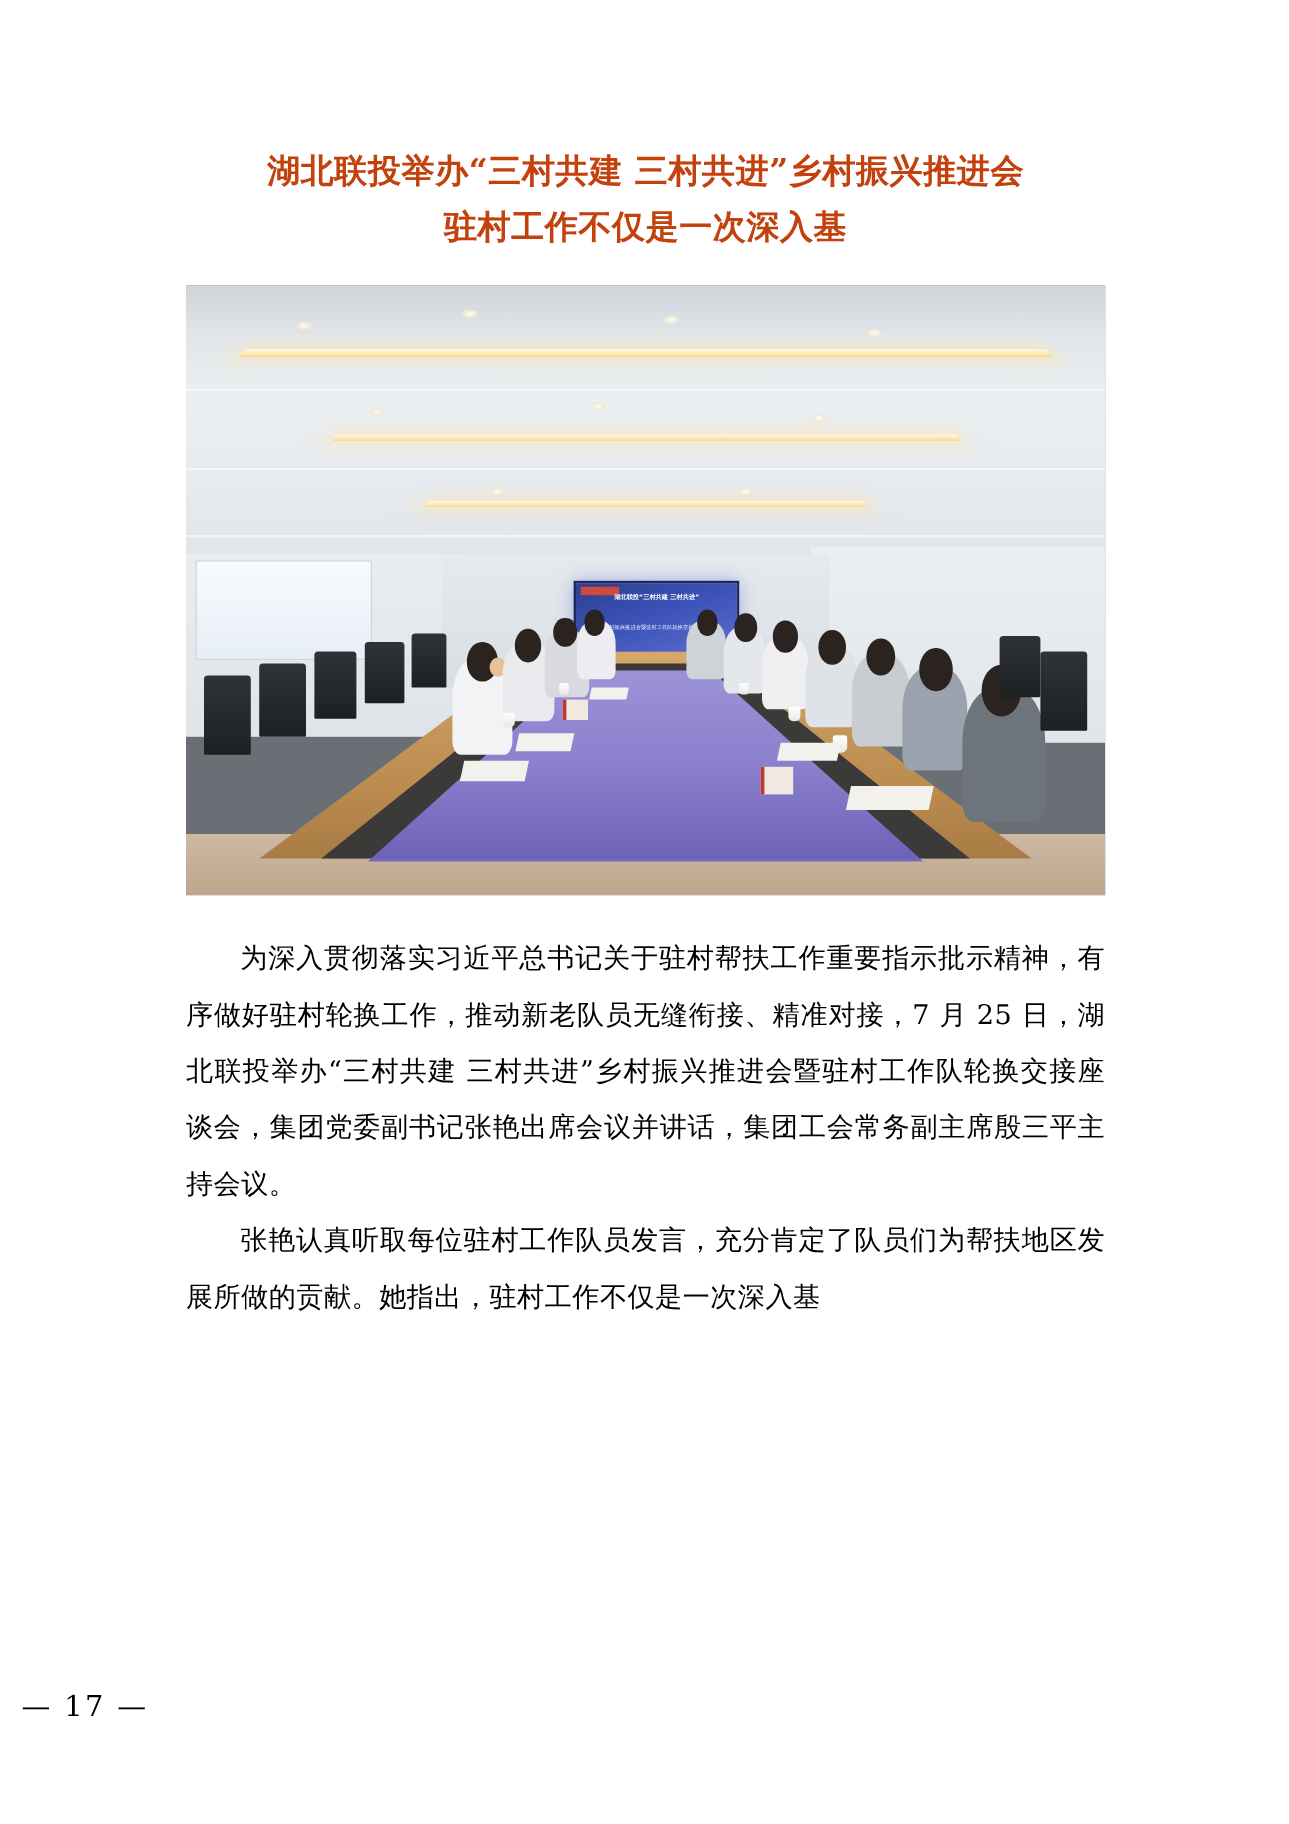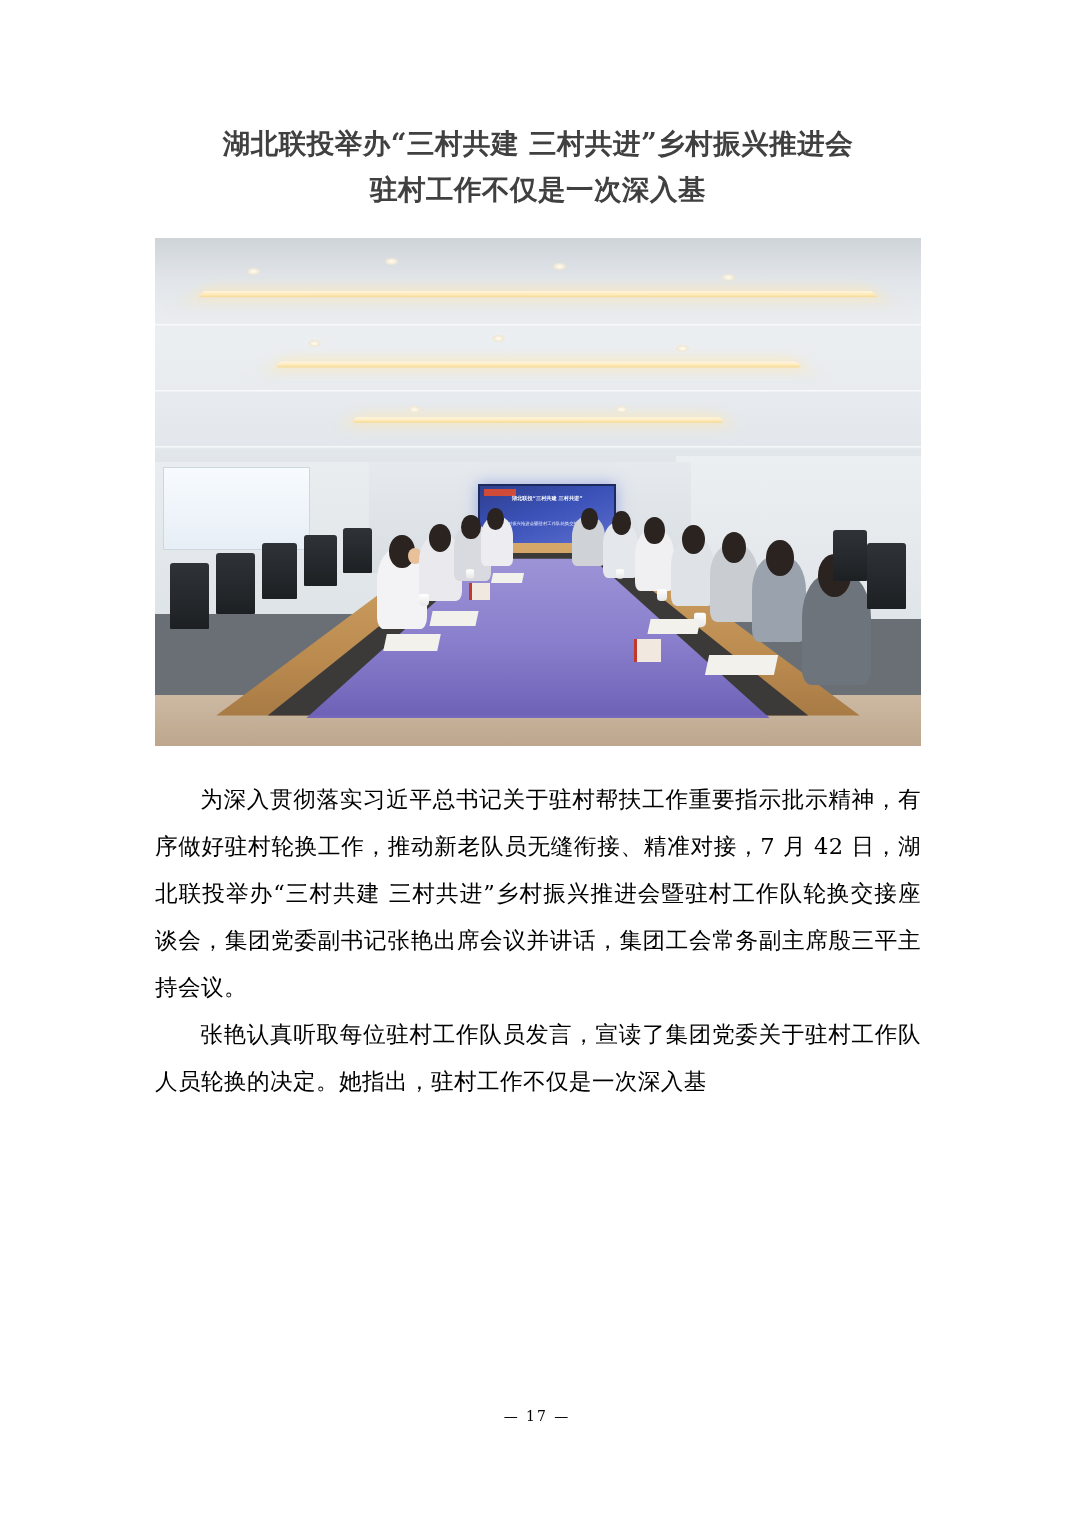--- a/index.html
+++ b/index.html
@@ -29,21 +29,21 @@
     width: 766px;
   }
   .doc-title {
     font-family: "DejaVu Serif", "Liberation Serif", serif;
     font-weight: bold;
     font-size: 27.5px;
     line-height: 46px;
     text-align: center;
     letter-spacing: 0.5px;
     margin: 0;
-    color: #404040;
+    color: #c2410c;
   }
   .doc-title .line2 {
     display: block;
   }
   .photo-wrap {
     margin-top: 26px;
     width: 766px;
     height: 508px;
     overflow: hidden;
     position: relative;
@@ -199,24 +199,24 @@
     letter-spacing: 0.4px;
   }
   .body-text p {
     margin: 0;
     text-indent: 2em;
   }
   .page-number {
     position: absolute;
     left: 0; right: 0;
     top: 1408px;
-    text-align: center;
-    font-size: 14px;
+    font-size: 24px;
     letter-spacing: 2px;
     font-family: "DejaVu Serif", "Liberation Serif", serif;
+    padding-left: 18px;
   }
 </style>
 </head>
 <body>
 
 <div class="page">
 
   <div class="content">
 
     <h1 class="doc-title">
@@ -317,20 +317,20 @@
         <div class="paper" style="left:64.5%;top:75%;width:6.5%;height:3%"></div>
         <div class="paper" style="left:72%;top:82%;width:9%;height:4%"></div>
         <div class="paper" style="left:44%;top:66%;width:4%;height:2%"></div>
 
         <div class="nameplate" style="left:62.5%;top:79%;width:3.2%;height:4.5%"></div>
         <div class="nameplate" style="left:41%;top:68%;width:2.4%;height:3.2%"></div>
       </div>
     </div>
 
     <div class="body-text">
-      <p>为深入贯彻落实习近平总书记关于驻村帮扶工作重要指示批示精神，有序做好驻村轮换工作，推动新老队员无缝衔接、精准对接，7 月 42 日，湖北联投举办“三村共建 三村共进”乡村振兴推进会暨驻村工作队轮换交接座谈会，集团党委副书记张艳出席会议并讲话，集团工会常务副主席殷三平主持会议。</p>
-      <p>张艳认真听取每位驻村工作队员发言，宣读了集团党委关于驻村工作队人员轮换的决定。她指出，驻村工作不仅是一次深入基</p>
+      <p>为深入贯彻落实习近平总书记关于驻村帮扶工作重要指示批示精神，有序做好驻村轮换工作，推动新老队员无缝衔接、精准对接，7 月 25 日，湖北联投举办“三村共建 三村共进”乡村振兴推进会暨驻村工作队轮换交接座谈会，集团党委副书记张艳出席会议并讲话，集团工会常务副主席殷三平主持会议。</p>
+      <p>张艳认真听取每位驻村工作队员发言，充分肯定了队员们为帮扶地区发展所做的贡献。她指出，驻村工作不仅是一次深入基</p>
     </div>
 
   </div>
 
   <div class="page-number">— 17 —</div>
 </div>
 
 </body></html>

